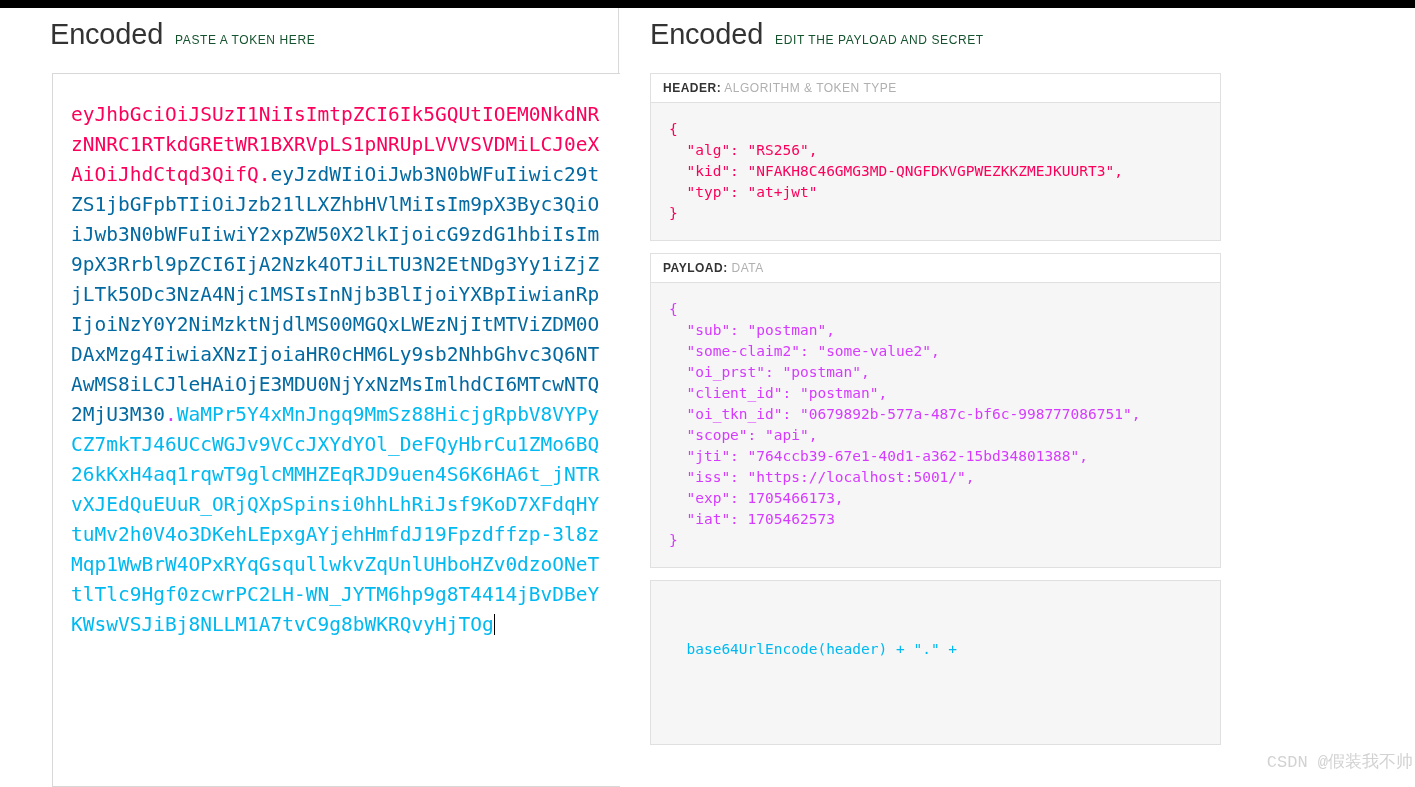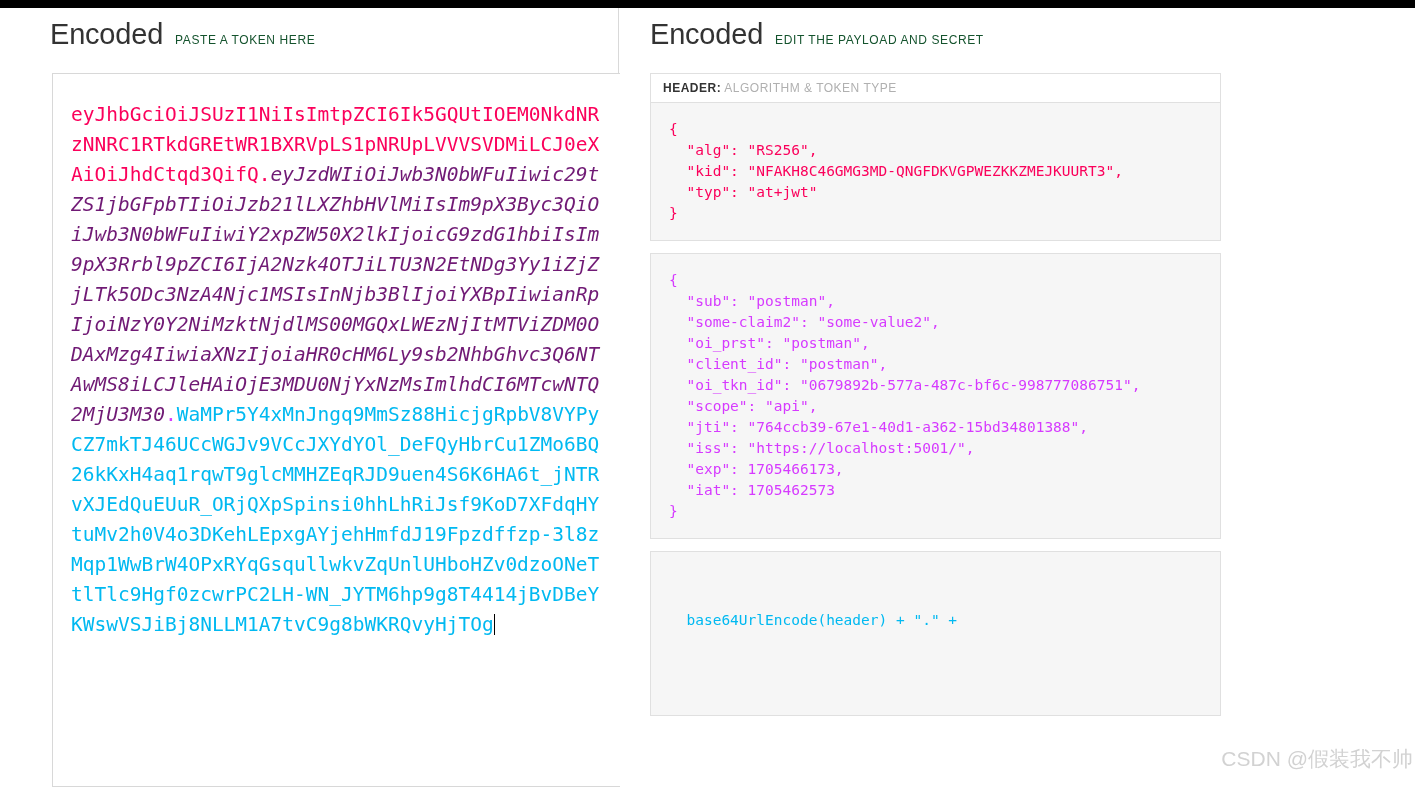--- a/index.html
+++ b/index.html
@@ -64,21 +64,21 @@
   #token {
     font-family: "DejaVu Sans Mono", monospace;
     font-size: 19.5px;
     line-height: 30px;
     word-break: break-all;
     white-space: pre-wrap;
     margin: 0;
   }
   .jwt-head { color: #fb015b; }
   .jwt-dot  { color: #fb015b; }
-  .jwt-pay  { color: #701a75; font-style: italic; }
+  .jwt-pay  { color: #0369a1; }
   .jwt-dot2 { color: #d63aff; }
   .jwt-sig  { color: #00b9f1; }
   .caret {
     display: inline-block;
     width: 1px; height: 21px;
     background: #000;
     vertical-align: -4px;
     margin-left: 0px;
   }
 
@@ -130,23 +130,23 @@
   .body-header { color: #fb015b; }
   .body-payload { color: #d63aff; }
   .body-sig { color: #00b9f1; }
   #sig-body { padding-bottom: 0; }
   .sig-line { display: block; }
 
   
   #watermark {
     position: absolute;
     right: 14px; bottom: 14px;
-    font-size: 21px;
+    font-size: 17px;
     color: #d2d2d2;
-    font-family: Liberation Sans, sans-serif;
+    font-family: Liberation Mono, monospace;
     white-space: nowrap;
   }
 </style>
 </head>
 <body>
 
 <div id="topbar"></div>
 
 <div id="root">
 
@@ -178,20 +178,24 @@
           <span class="lbl-sub">ALGORITHM &amp; TOKEN TYPE</span>
         </div>
         <div class="section-body body-header">{
   "alg": "RS256",
   "kid": "NFAKH8C46GMG3MD-QNGFDKVGPWEZKKZMEJKUURT3",
   "typ": "at+jwt"
 }</div>
       </div>
 
       <div class="section">
+        <div class="section-label">
+          <span class="lbl-main">PAYLOAD:</span>
+          <span class="lbl-sub">DATA</span>
+        </div>
         <div class="section-body body-payload">{
   "sub": "postman",
   "some-claim2": "some-value2",
   "oi_prst": "postman",
   "client_id": "postman",
   "oi_tkn_id": "0679892b-577a-487c-bf6c-998777086751",
   "scope": "api",
   "jti": "764ccb39-67e1-40d1-a362-15bd34801388",
   "iss": "https://localhost:5001/",
   "exp": 1705466173,

